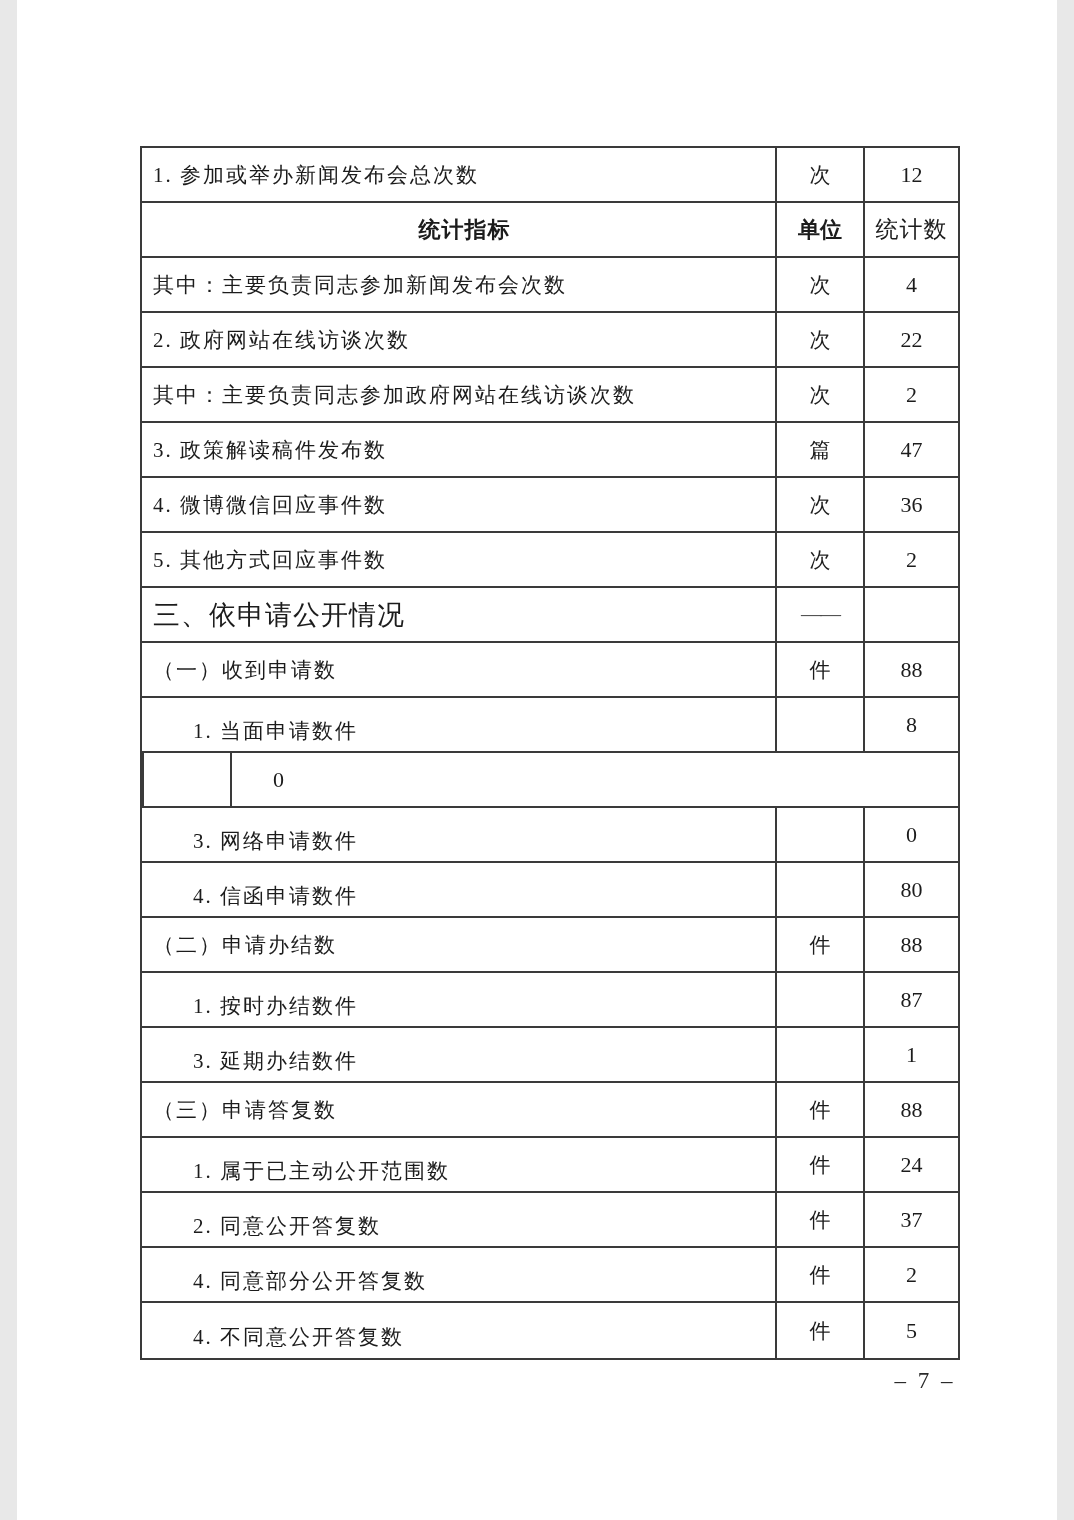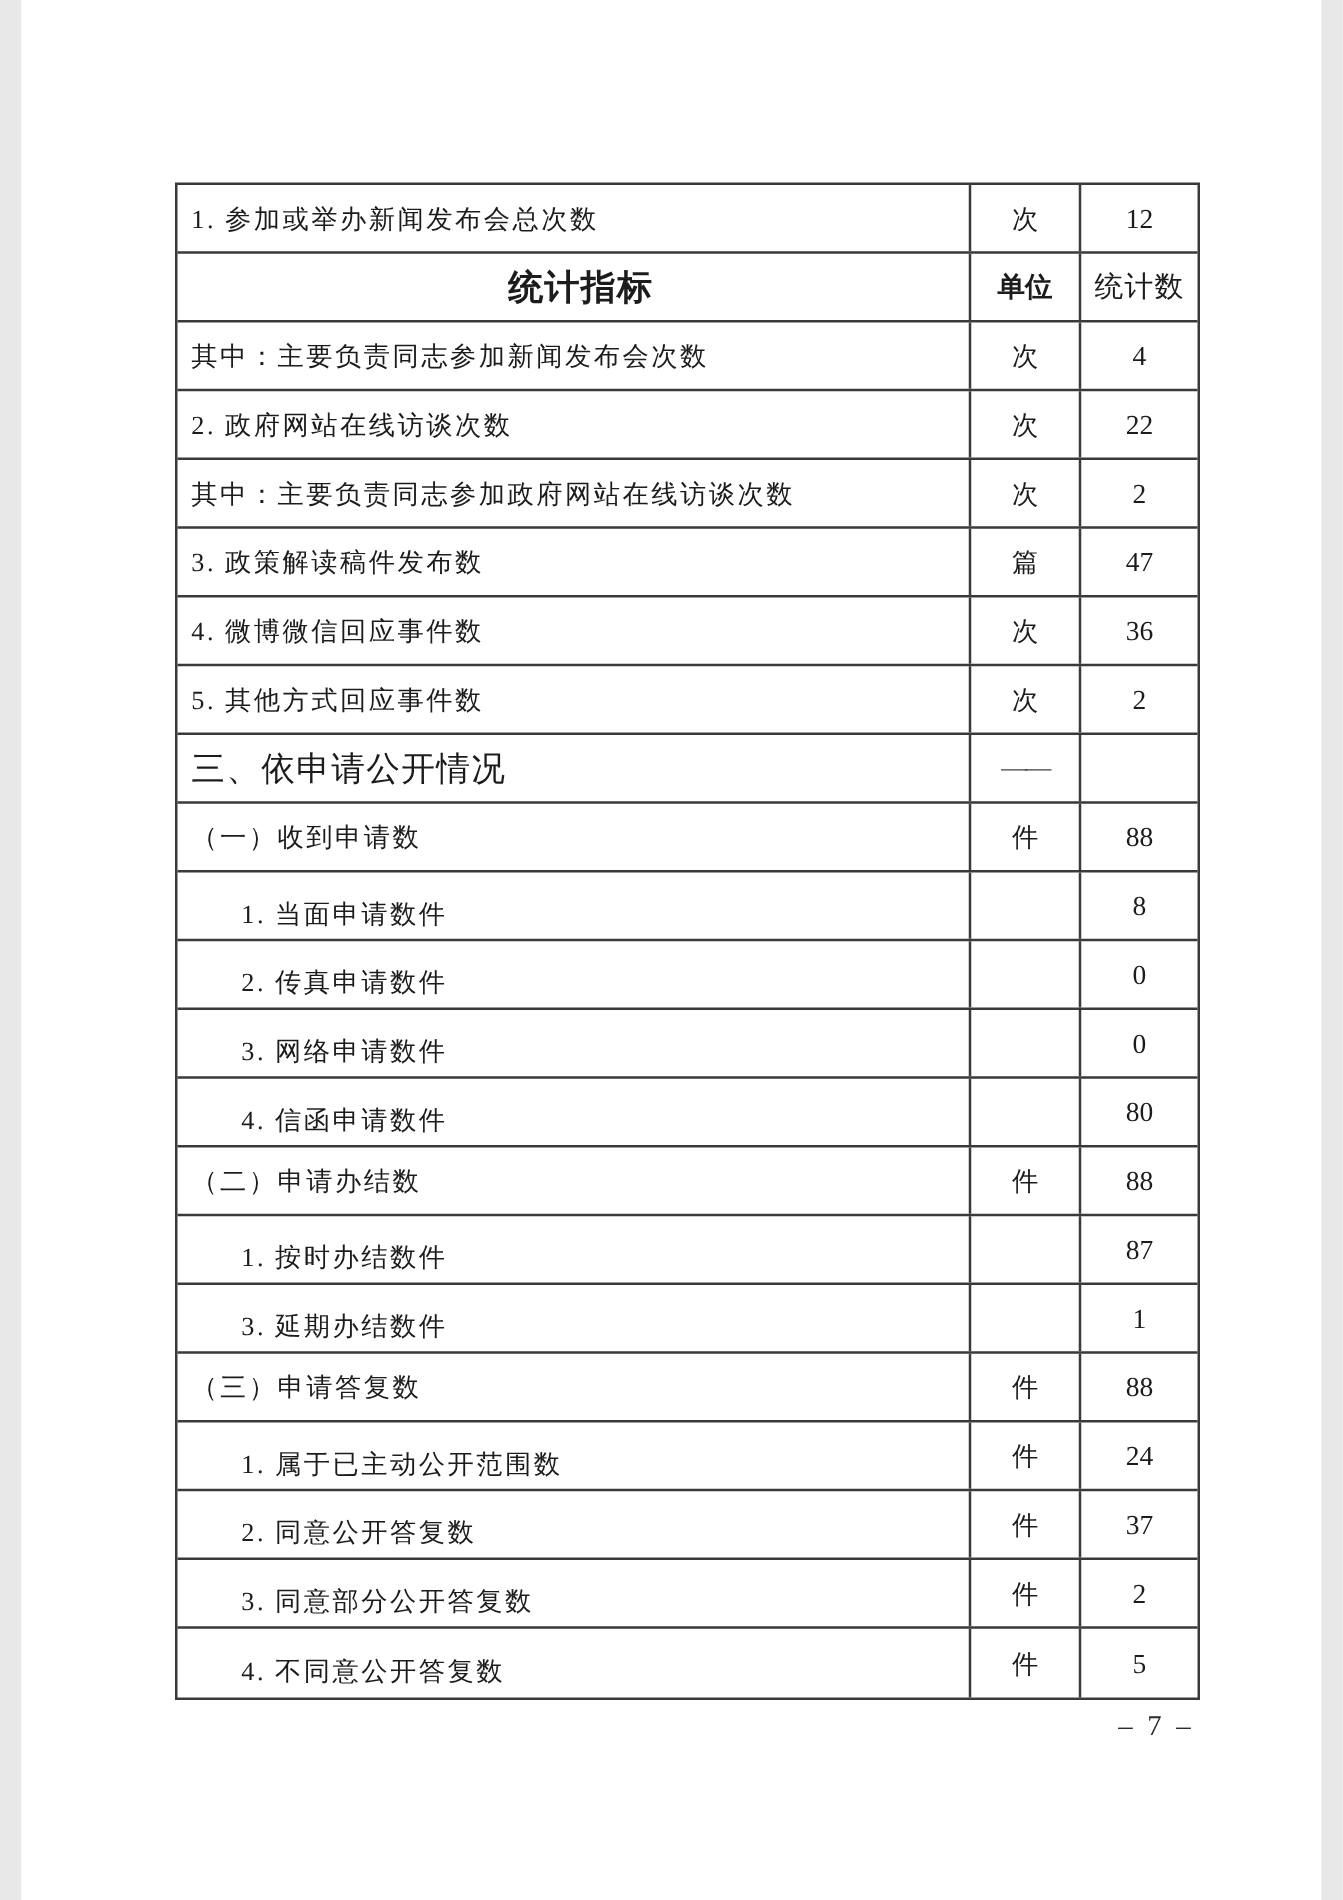--- a/index.html
+++ b/index.html
@@ -57,21 +57,21 @@
     font-size: 22px;
   }
   
   .row.indent .cell-label { padding-left: 51px; margin-top: 12px; }
   
   .row.type-header .cell-label {
     justify-content: center;
     padding-left: 12px;
     font-family: "Liberation Sans", "DejaVu Sans", sans-serif;
     font-weight: 700;
-    font-size: 28px;
+    font-size: 22px;
     letter-spacing: 1px;
   }
   .row.type-header .cell-unit {
     font-family: "Liberation Sans", "DejaVu Sans", sans-serif;
     font-weight: 700;
     font-size: 22px;
   }
   .row.type-header .cell-value {
     font-size: 23px;
     letter-spacing: 1px;
@@ -155,21 +155,20 @@
       <div class="cell cell-label">（一）收到申请数</div>
       <div class="cell cell-unit">件</div>
       <div class="cell cell-value">88</div>
     </div>
       <div class="row type-item indent">
       <div class="cell cell-label">1. 当面申请数件</div>
       <div class="cell cell-unit"></div>
       <div class="cell cell-value">8</div>
     </div>
       <div class="row type-item indent">
-      <div class="cell cell-label">2. 传真申请数件</div>
       <div class="cell cell-unit"></div>
       <div class="cell cell-value">0</div>
     </div>
       <div class="row type-item indent">
       <div class="cell cell-label">3. 网络申请数件</div>
       <div class="cell cell-unit"></div>
       <div class="cell cell-value">0</div>
     </div>
       <div class="row type-item indent">
       <div class="cell cell-label">4. 信函申请数件</div>
@@ -200,21 +199,21 @@
       <div class="cell cell-label">1. 属于已主动公开范围数</div>
       <div class="cell cell-unit">件</div>
       <div class="cell cell-value">24</div>
     </div>
       <div class="row type-item indent">
       <div class="cell cell-label">2. 同意公开答复数</div>
       <div class="cell cell-unit">件</div>
       <div class="cell cell-value">37</div>
     </div>
       <div class="row type-item indent">
-      <div class="cell cell-label">3. 同意部分公开答复数</div>
+      <div class="cell cell-label">4. 同意部分公开答复数</div>
       <div class="cell cell-unit">件</div>
       <div class="cell cell-value">2</div>
     </div>
       <div class="row type-item indent">
       <div class="cell cell-label">4. 不同意公开答复数</div>
       <div class="cell cell-unit">件</div>
       <div class="cell cell-value">5</div>
     </div>
     </div>
 

